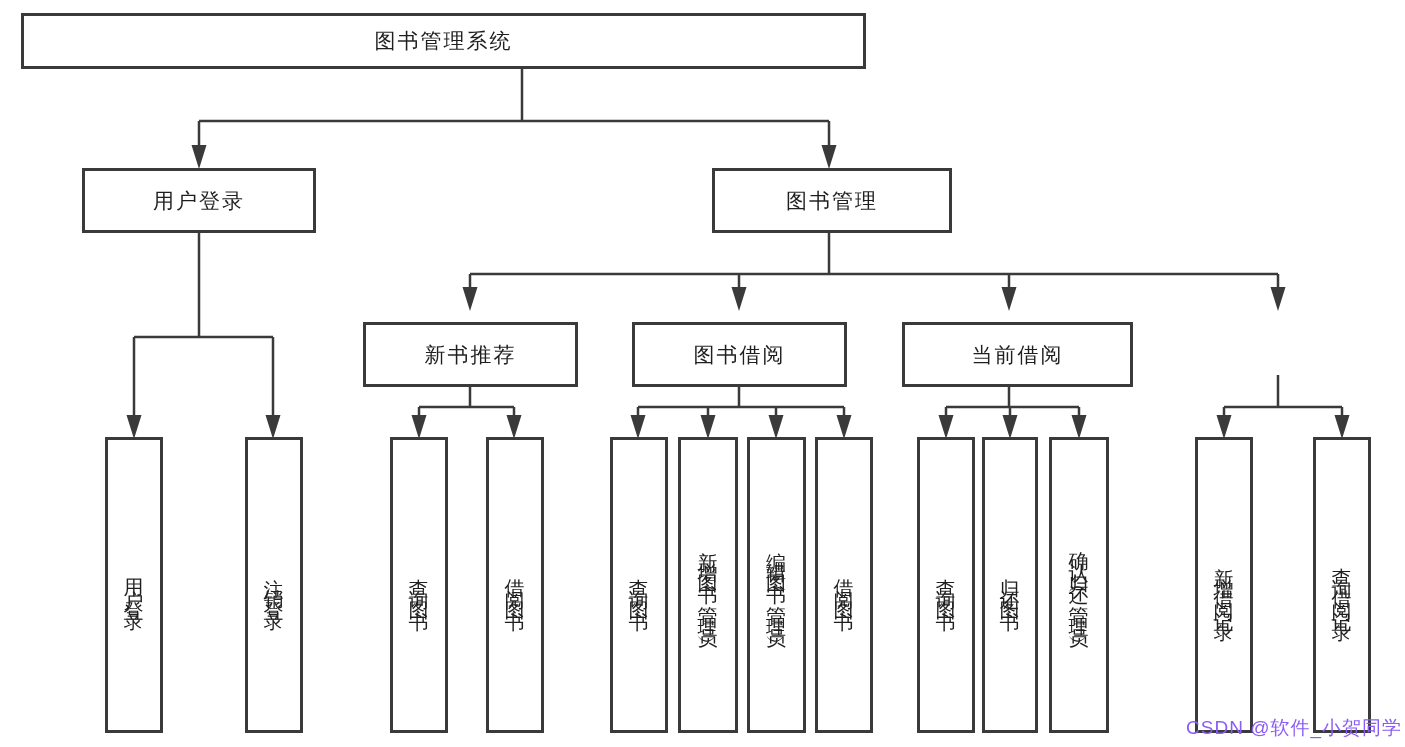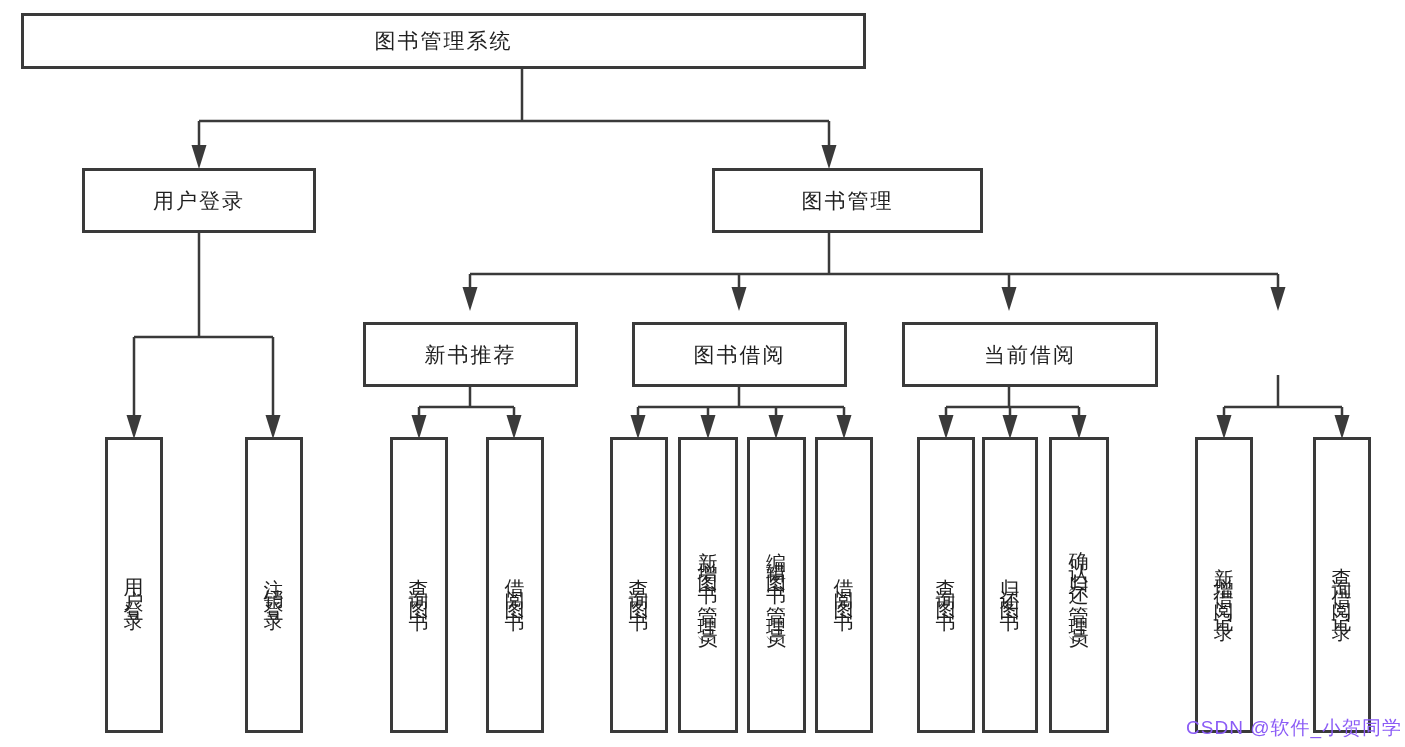--- a/index.html
+++ b/index.html
@@ -102,31 +102,31 @@
     </g>
   </svg>
 
   <div class="box h root">
     <span class="label">图书管理系统</span>
   </div>
 
   <div class="box h lvl2" style="left:82px; width:234px;">
     <span class="label">用户登录</span>
   </div>
-  <div class="box h lvl2" style="left:712px; width:271px;">
+  <div class="box h lvl2" style="left:712px; width:240px;">
     <span class="label">图书管理</span>
   </div>
 
   <div class="box h lvl3" style="left:363px; width:215px;">
     <span class="label">新书推荐</span>
   </div>
   <div class="box h lvl3" style="left:632px; width:215px;">
     <span class="label">图书借阅</span>
   </div>
-  <div class="box h lvl3" style="left:902px; width:256px;">
+  <div class="box h lvl3" style="left:902px; width:231px;">
     <span class="label">当前借阅</span>
   </div>
 
   <div class="box v leaf" style="left:105px;">
     <span class="label">用户登录</span>
   </div>
   <div class="box v leaf" style="left:245px;">
     <span class="label">注销登录</span>
   </div>
 

